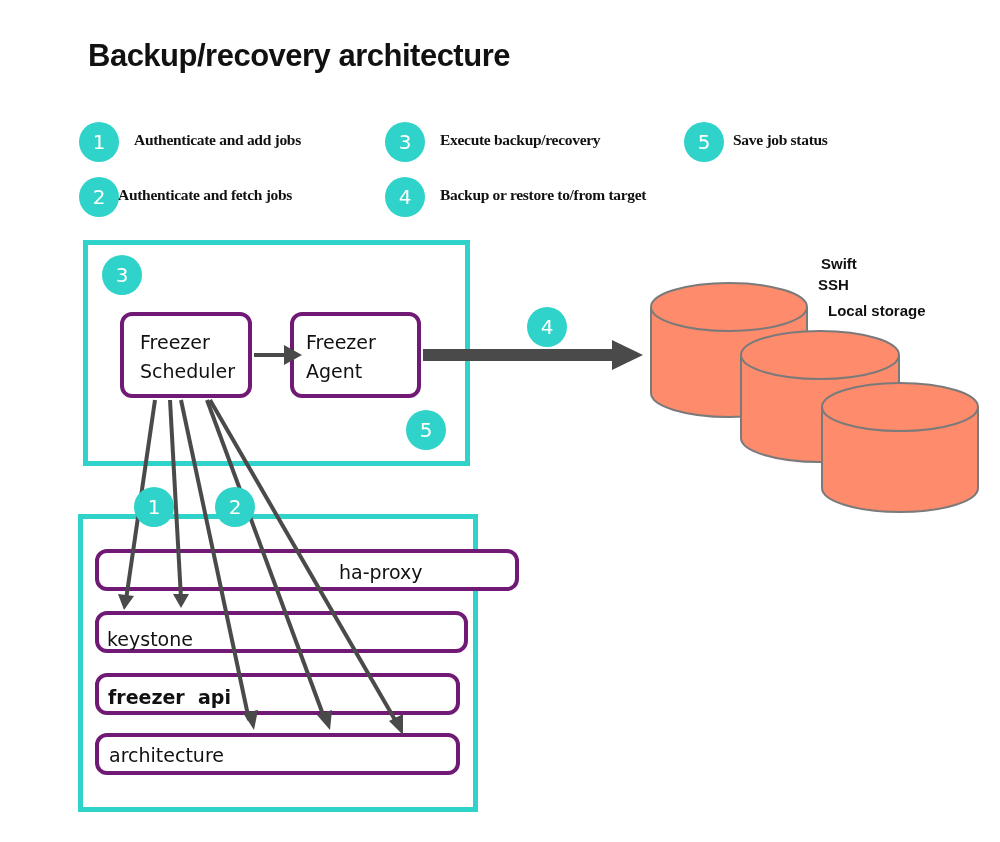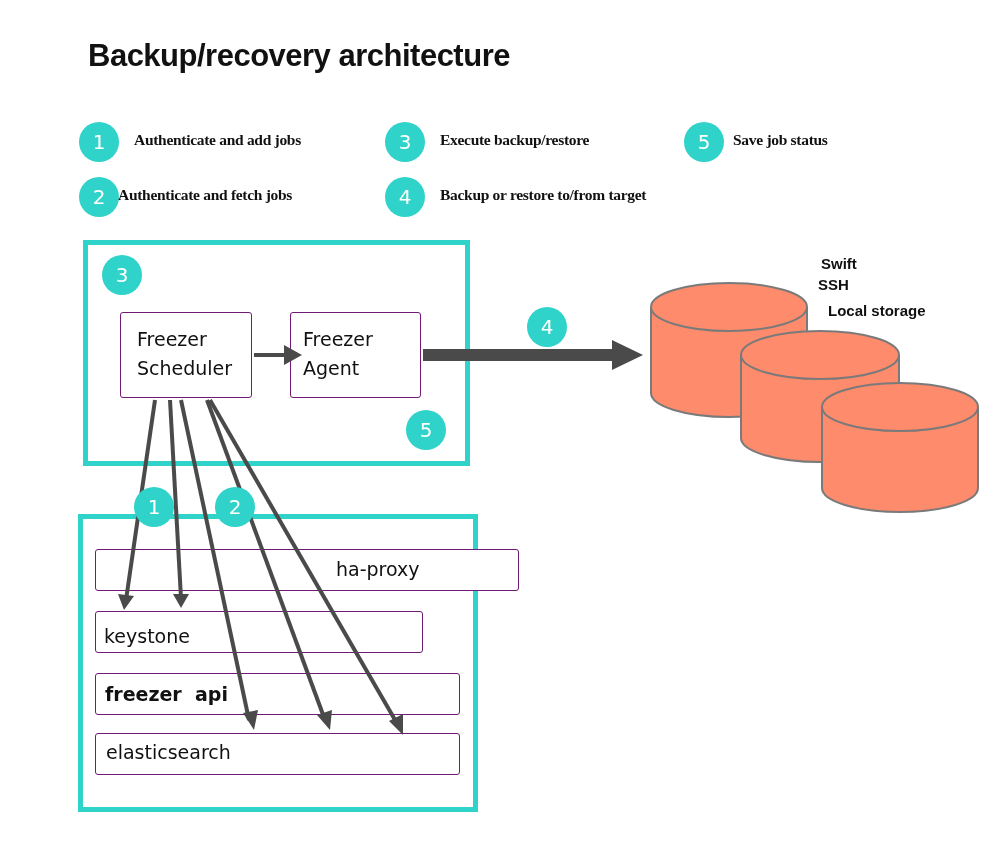--- a/index.html
+++ b/index.html
@@ -6,41 +6,41 @@
   body { width: 1000px; height: 842px; position: relative; overflow: hidden;
          font-family: "DejaVu Sans", sans-serif; color: #111; }
   .title { position: absolute; left: 88px; top: 38px; font-size: 31px; font-weight: bold;
            font-family: "Liberation Sans", sans-serif; letter-spacing: -0.5px; }
   .badge { position: absolute; width: 40px; height: 40px; border-radius: 50%;
            background: #2fd3c9; color: #fff; font-family: "DejaVu Sans", sans-serif;
            font-size: 20px; display: flex; align-items: center; justify-content: center; }
   .legend-label { position: absolute; font-family: Liberation Serif, serif;
            font-weight: bold; font-size: 15.5px; letter-spacing: -0.3px; }
   .frame { position: absolute; border: 5px solid #2fd3c9; box-sizing: border-box; }
-  .box { position: absolute; border: 1px solid #701a75; border-radius: 3px; background: #fff;
+  .box { position: absolute; border: 4px solid #701a75; border-radius: 12px; background: #fff;
          box-sizing: border-box; font-family: "DejaVu Sans", sans-serif; font-size: 19px; }
   .box .lbl { position: absolute; white-space: pre; line-height: 29px; }
   .store-label { position: absolute; font-family: "Liberation Sans", sans-serif;
          font-weight: bold; font-size: 15px; }
   svg.overlay { position: absolute; left: 0; top: 0; pointer-events: none; }
 </style>
 </head>
 <body>
 
 <div class="title">Backup/recovery architecture</div>
 
 <div>
   <div class="badge" style="left:79px;top:122px;">1</div>
   <div class="legend-label" style="left:134px;top:131px;">Authenticate and add jobs</div>
 
   <div class="badge" style="left:79px;top:177px;">2</div>
   <div class="legend-label" style="left:118px;top:186px;">Authenticate and fetch jobs</div>
 
   <div class="badge" style="left:385px;top:122px;">3</div>
-  <div class="legend-label" style="left:440px;top:131px;">Execute backup/restore</div>
+  <div class="legend-label" style="left:440px;top:131px;">Execute backup/recovery</div>
 
   <div class="badge" style="left:385px;top:177px;">4</div>
   <div class="legend-label" style="left:440px;top:186px;">Backup or restore to/from target</div>
 
   <div class="badge" style="left:684px;top:122px;">5</div>
   <div class="legend-label" style="left:733px;top:131px;">Save job status</div>
 </div>
 
 <div class="frame" style="left:83px;top:240px;width:387px;height:226px;"></div>
 <div class="badge" style="left:102px;top:255px;">3</div>
@@ -53,28 +53,28 @@
 <div class="box" style="left:290px;top:312px;width:131px;height:86px;">
   <div class="lbl" style="left:12px;top:12px;">Freezer</div>
   <div class="lbl" style="left:12px;top:41px;">Agent</div>
 </div>
 
 <div class="frame" style="left:78px;top:514px;width:400px;height:298px;"></div>
 
 <div class="box" style="left:95px;top:549px;width:424px;height:42px;text-align:right;">
   <div class="lbl" style="left:240px;top:5px;">ha-proxy</div>
 </div>
-<div class="box" style="left:95px;top:611px;width:328px;height:42px;">
+<div class="box" style="left:95px;top:611px;width:373px;height:42px;">
   <div class="lbl" style="left:8px;top:10px;">keystone</div>
 </div>
 <div class="box" style="left:95px;top:673px;width:365px;height:42px;font-weight:bold;">
   <div class="lbl" style="left:9px;top:6px;">freezer  api</div>
 </div>
 <div class="box" style="left:95px;top:733px;width:365px;height:42px;">
-  <div class="lbl" style="left:10px;top:4px;">elasticsearch</div>
+  <div class="lbl" style="left:10px;top:4px;">architecture</div>
 </div>
 
 <svg class="overlay" width="1000" height="842">
   <defs>
     <marker id="ah" markerWidth="8" markerHeight="8" refX="6" refY="4" orient="auto" markerUnits="strokeWidth">
       <path d="M0,0 L7,4 L0,8 L2,4 Z" fill="#4a4a4a"></path>
     </marker>
   </defs>
 
   <line x1="254" y1="355" x2="288" y2="355" stroke="#4a4a4a" stroke-width="4"></line>

